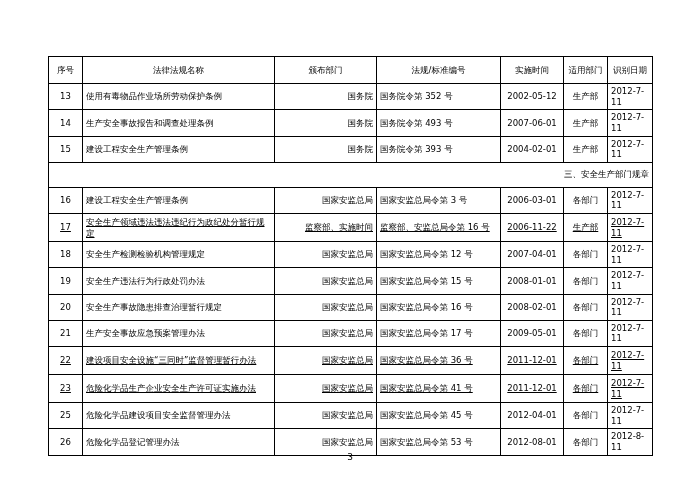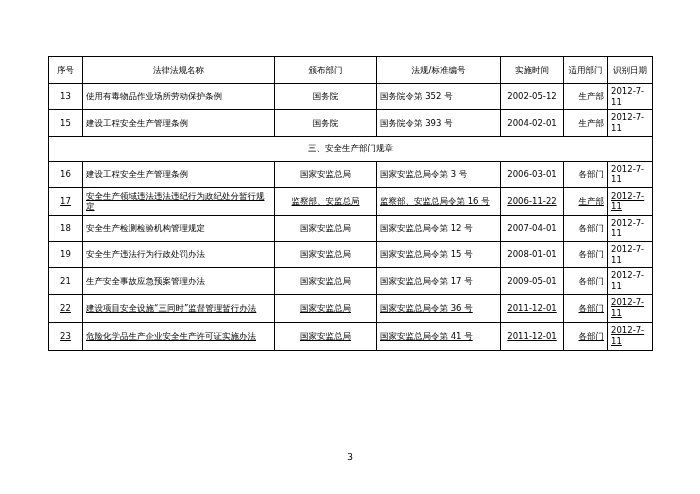--- a/index.html
+++ b/index.html
@@ -46,27 +46,27 @@
   col.c4 { width: 63px; }
   col.c5 { width: 44px; }
   col.c6 { width: 45px; }
 
   table.reg thead td {
     text-align: center;
     height: 22px;
   }
   td.num { text-align: center; }
   td.name { text-align: left; padding-left: 4px; }
-  td.dept { text-align: center; padding-left: 5px; }
+  td.dept { text-align: right; padding-left: 5px; }
   td.code { text-align: left; padding-left: 5px; margin-left: 41px; }
   td.date { text-align: center; }
-  td.apply { text-align: right; padding-left: 4px; }
+  td.apply { text-align: center; padding-left: 4px; }
   td.ident { text-align: left; }
   td.section {
-    text-align: center;
+    text-align: right;
     padding-left: 6px;
     height: 20px;
   }
   .rowh { height: 18px; }
   .rowh2 { height: 28px; text-decoration: underline; }
 
   .page-number {
     position: absolute;
     left: 0;
     right: 0;
@@ -106,20 +106,29 @@
         <tr class="rowh">
           <td class="num">13</td>
           <td class="name">使用有毒物品作业场所劳动保护条例</td>
           <td class="dept">国务院</td>
           <td class="code">国务院令第 352 号</td>
           <td class="date">2002-05-12</td>
           <td class="apply">生产部</td>
           <td class="ident">2012-7-11</td>
         </tr>
         <tr class="rowh">
+          <td class="num">14</td>
+          <td class="name">生产安全事故报告和调查处理条例</td>
+          <td class="dept">国务院</td>
+          <td class="code">国务院令第 493 号</td>
+          <td class="date">2007-06-01</td>
+          <td class="apply">生产部</td>
+          <td class="ident">2012-7-11</td>
+        </tr>
+        <tr class="rowh">
           <td class="num">15</td>
           <td class="name">建设工程安全生产管理条例</td>
           <td class="dept">国务院</td>
           <td class="code">国务院令第 393 号</td>
           <td class="date">2004-02-01</td>
           <td class="apply">生产部</td>
           <td class="ident">2012-7-11</td>
         </tr>
         <tr>
           <td class="section" colspan="7">三、安全生产部门规章</td>
@@ -129,41 +138,50 @@
           <td class="name">建设工程安全生产管理条例</td>
           <td class="dept">国家安监总局</td>
           <td class="code">国家安监总局令第 3 号</td>
           <td class="date">2006-03-01</td>
           <td class="apply">各部门</td>
           <td class="ident">2012-7-11</td>
         </tr>
         <tr class="rowh2">
           <td class="num">17</td>
           <td class="name">安全生产领域违法违法违纪行为政纪处分暂行规定</td>
-          <td class="dept">监察部、安监总局</td>
+          <td class="dept">监察部、实施时间</td>
           <td class="code">监察部、安监总局令第 16 号</td>
           <td class="date">2006-11-22</td>
           <td class="apply">生产部</td>
           <td class="ident">2012-7-11</td>
         </tr>
         <tr class="rowh">
           <td class="num">18</td>
           <td class="name">安全生产检测检验机构管理规定</td>
           <td class="dept">国家安监总局</td>
           <td class="code">国家安监总局令第 12 号</td>
           <td class="date">2007-04-01</td>
           <td class="apply">各部门</td>
           <td class="ident">2012-7-11</td>
         </tr>
         <tr class="rowh">
           <td class="num">19</td>
           <td class="name">安全生产违法行为行政处罚办法</td>
           <td class="dept">国家安监总局</td>
           <td class="code">国家安监总局令第 15 号</td>
           <td class="date">2008-01-01</td>
+          <td class="apply">各部门</td>
+          <td class="ident">2012-7-11</td>
+        </tr>
+        <tr class="rowh">
+          <td class="num">20</td>
+          <td class="name">安全生产事故隐患排查治理暂行规定</td>
+          <td class="dept">国家安监总局</td>
+          <td class="code">国家安监总局令第 16 号</td>
+          <td class="date">2008-02-01</td>
           <td class="apply">各部门</td>
           <td class="ident">2012-7-11</td>
         </tr>
         <tr class="rowh">
           <td class="num">21</td>
           <td class="name">生产安全事故应急预案管理办法</td>
           <td class="dept">国家安监总局</td>
           <td class="code">国家安监总局令第 17 号</td>
           <td class="date">2009-05-01</td>
           <td class="apply">各部门</td>
@@ -180,19 +198,37 @@
         </tr>
         <tr class="rowh2">
           <td class="num">23</td>
           <td class="name">危险化学品生产企业安全生产许可证实施办法</td>
           <td class="dept">国家安监总局</td>
           <td class="code">国家安监总局令第 41 号</td>
           <td class="date">2011-12-01</td>
           <td class="apply">各部门</td>
           <td class="ident">2012-7-11</td>
         </tr>
+        <tr class="rowh">
+          <td class="num">25</td>
+          <td class="name">危险化学品建设项目安全监督管理办法</td>
+          <td class="dept">国家安监总局</td>
+          <td class="code">国家安监总局令第 45 号</td>
+          <td class="date">2012-04-01</td>
+          <td class="apply">各部门</td>
+          <td class="ident">2012-7-11</td>
+        </tr>
+        <tr class="rowh">
+          <td class="num">26</td>
+          <td class="name">危险化学品登记管理办法</td>
+          <td class="dept">国家安监总局</td>
+          <td class="code">国家安监总局令第 53 号</td>
+          <td class="date">2012-08-01</td>
+          <td class="apply">各部门</td>
+          <td class="ident">2012-8-11</td>
+        </tr>
       </tbody>
     </table>
   </div>
 
   <div class="page-number">3</div>
 
 </div>
 
 </body></html>

